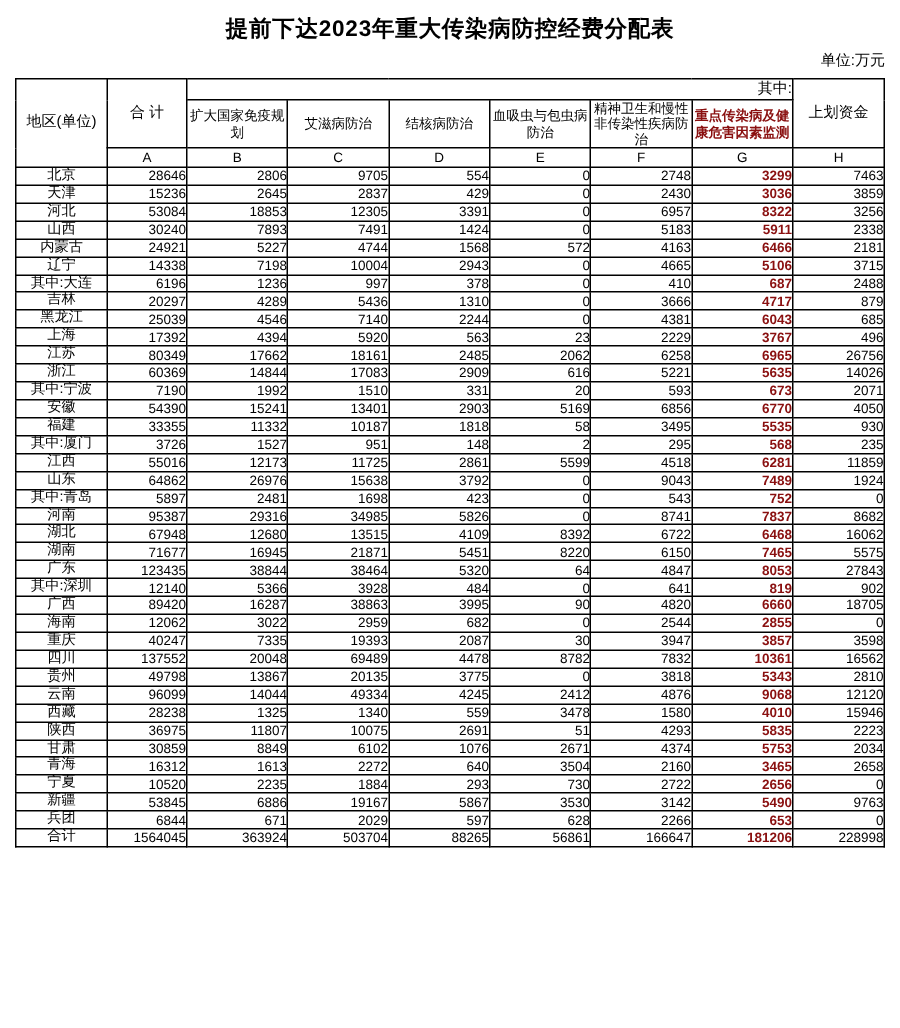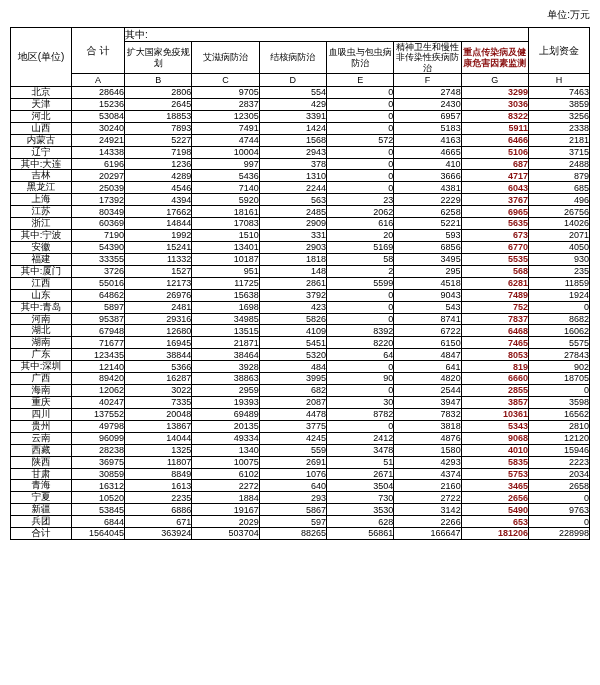--- a/index.html
+++ b/index.html
@@ -54,21 +54,21 @@
   }
   th.h-total {
     width: 52px;
     font-size: 10px;
     font-weight: normal;
     vertical-align: middle;
   }
   th.h-qizhong {
     font-size: 10px;
     font-weight: normal;
-    text-align: left;
+    text-align: right;
     height: 13px;
   }
   th.h-sub {
     font-size: 9px;
     font-weight: normal;
     text-align: center;
     vertical-align: middle;
     padding: 2px 1px;
     line-height: 1.2;
   }
@@ -109,20 +109,21 @@
     font-weight: normal;
   }
   tr.total-row td.region {
     font-size: 9.5px;
   }
 </style>
 </head>
 <body>
 
 <div class="page">
+  <div class="doc-title">提前下达2023年重大传染病防控经费分配表</div>
   <div class="doc-unit">单位:万元</div>
 
   <table class="main">
     <thead>
       <tr>
         <th class="h-region" rowspan="3">地区(单位)</th>
         <th class="h-total" rowspan="2">合 计</th>
         <th class="h-qizhong" colspan="6">其中:</th>
         <th class="h-last" rowspan="2">上划资金</th>
       </tr>

